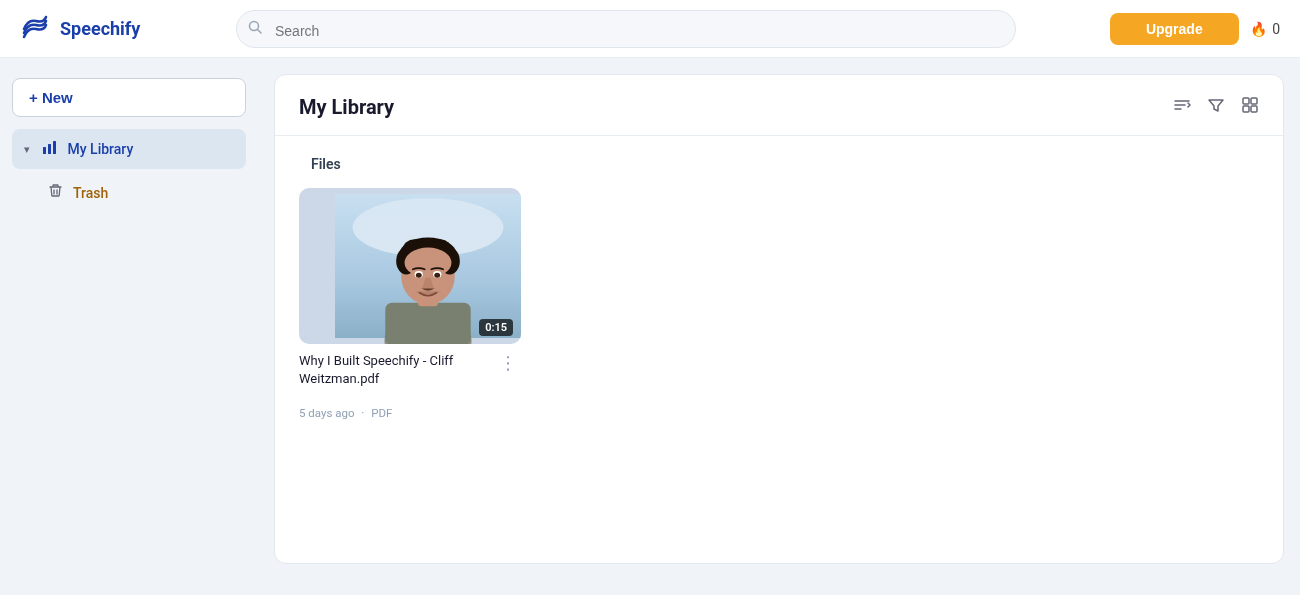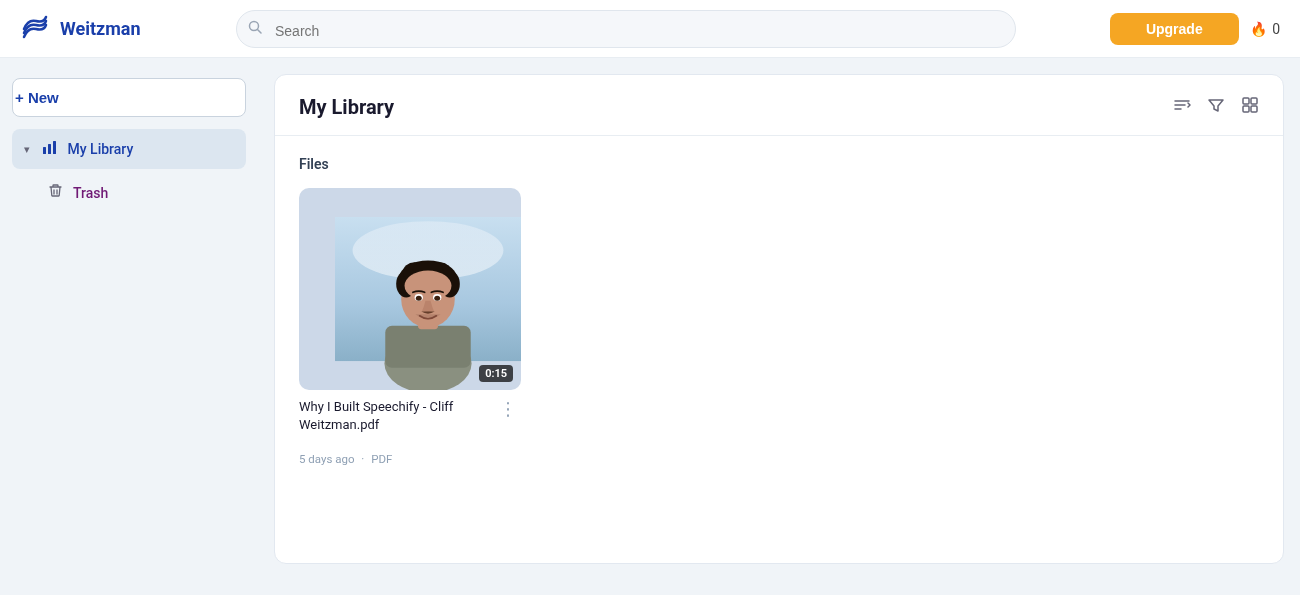--- a/index.html
+++ b/index.html
@@ -111,21 +111,21 @@
     }
 
     .new-btn {
       display: flex;
       align-items: center;
       gap: 8px;
       width: 100%;
       background: #ffffff;
       border: 1.5px solid #c9d3de;
       border-radius: 8px;
-      padding: 10px 2px;
+      padding: 10px 16px;
       font-size: 15px;
       font-weight: 600;
       color: #1a3faa;
       cursor: pointer;
       margin-bottom: 8px;
     }
 
     .sidebar-item {
       display: flex;
       align-items: center;
@@ -152,21 +152,21 @@
       font-size: 11px;
       color: #667;
       margin-right: 2px;
     }
 
     .sidebar-item.trash .item-icon {
       color: #667;
     }
 
     .sidebar-item.trash {
-      color: #701a75;
+      color: #a16207;
       padding-left: 36px;
     }
 
     
     .main-content {
       flex: 1;
       background: #f0f4f8;
       padding: 16px;
       overflow-y: auto;
     }
@@ -206,37 +206,38 @@
 
     .files-section {
       padding: 20px 24px;
     }
 
     .files-label {
       font-size: 14px;
       font-weight: 600;
       color: #334155;
       margin-bottom: 16px;
+      margin-left: 12px;
     }
 
     .files-grid {
       display: flex;
       gap: 20px;
       flex-wrap: wrap;
     }
 
     .file-card {
       width: 222px;
       cursor: pointer;
       position: relative;
     }
 
     .file-thumb {
       width: 222px;
-      height: 202px;
+      height: 156px;
       border-radius: 10px;
       overflow: hidden;
       background: #ccd8e8;
       position: relative;
       padding-left: 36px;
     }
 
     .file-thumb svg {
       width: 100%;
       height: 100%;
@@ -298,21 +299,21 @@
 </head>
 <body>
 
 <nav class="topnav">
   <div class="logo-area">
     <svg class="logo-icon" viewBox="0 0 32 32" fill="none" xmlns="http://www.w3.org/2000/svg">
       <path d="M4 16 Q8 6 16 8 Q24 10 26 4" stroke="#1a3faa" stroke-width="2.5" fill="none" stroke-linecap="round"></path>
       <path d="M4 20 Q8 10 16 12 Q24 14 26 8" stroke="#1a3faa" stroke-width="2.5" fill="none" stroke-linecap="round"></path>
       <path d="M4 24 Q8 14 16 16 Q24 18 26 12" stroke="#1a3faa" stroke-width="2.5" fill="none" stroke-linecap="round"></path>
     </svg>
-    <span class="logo-text">Weitzman</span>
+    <span class="logo-text">Speechify</span>
   </div>
 
   <div class="search-bar">
     <span class="search-icon-wrap">
       <svg width="14" height="14" viewBox="0 0 14 14" fill="none">
         <circle cx="6" cy="6" r="4.5" stroke="#9aa5b4" stroke-width="1.5"></circle>
         <line x1="9.5" y1="9.5" x2="13" y2="13" stroke="#9aa5b4" stroke-width="1.5" stroke-linecap="round"></line>
       </svg>
     </span>
     <input type="text" placeholder="Search" style="">

